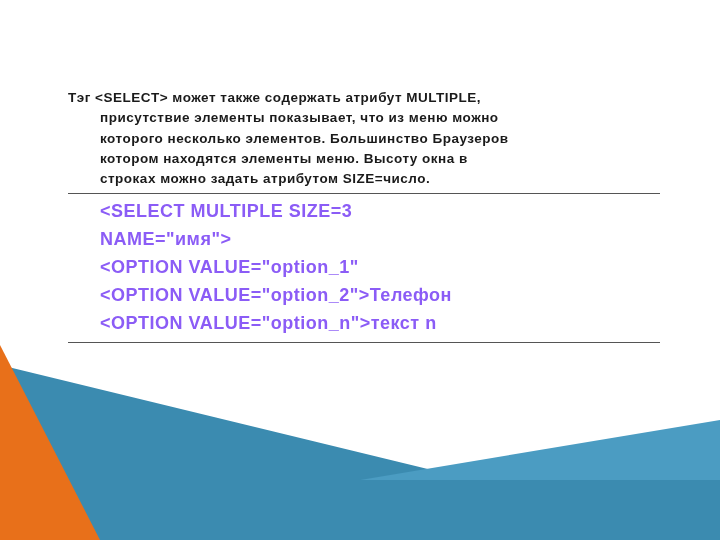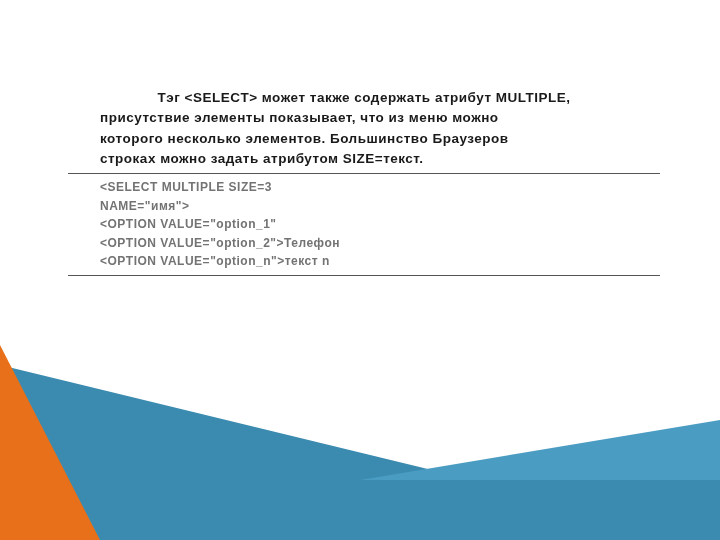--- a/index.html
+++ b/index.html
@@ -17,34 +17,34 @@
       left: 68px;
       right: 60px;
     }
     .paragraph {
       font-size: 13.5px;
       font-weight: bold;
       color: #1a1a1a;
       line-height: 1.5;
       letter-spacing: 0.5px;
     }
-    .para-first { text-indent: 0; text-align: center; }
+    .para-first { text-indent: 0; }
     .para-rest { padding-left: 32px; }
     .code-block {
       margin-top: 4px;
       padding-left: 32px;
       border-top: 1px solid #555;
       border-bottom: 1px solid #555;
       padding-top: 4px;
       padding-bottom: 4px;
     }
     .code-line {
-      font-size: 12px;
+      font-size: 18px;
       font-weight: bold;
-      color: #737373;
+      color: #8b5cf6;
       line-height: 1.55;
       letter-spacing: 0.5px;
     }
     .triangle-blue {
       position: absolute;
       bottom: 0;
       left: 0;
       width: 0;
       height: 0;
       border-left: 0 solid transparent;
@@ -80,21 +80,22 @@
       background: #3b8bb0;
     }
   </style>
 </head>
 <body>
 
 <div class="content">
   <div class="paragraph para-first">Тэг &lt;SELECT&gt; может также содержать атрибут MULTIPLE,</div>
   <div class="paragraph para-rest">присутствие элементы показывает, что из меню можно</div>
   <div class="paragraph para-rest">которого несколько элементов. Большинство Браузеров</div>
-  <div class="paragraph para-rest">строках можно задать атрибутом SIZE=текст.</div>
+  <div class="paragraph para-rest">котором находятся элементы меню. Высоту окна в</div>
+  <div class="paragraph para-rest">строках можно задать атрибутом SIZE=число.</div>
 
   <div class="code-block">
     <div class="code-line">&lt;SELECT MULTIPLE SIZE=3</div>
     <div class="code-line">NAME="имя"&gt;</div>
     <div class="code-line">&lt;OPTION VALUE="option_1"</div>
     <div class="code-line">&lt;OPTION VALUE="option_2"&gt;Телефон</div>
     <div class="code-line">&lt;OPTION VALUE="option_n"&gt;текст n</div>
   </div>
 </div>
 

